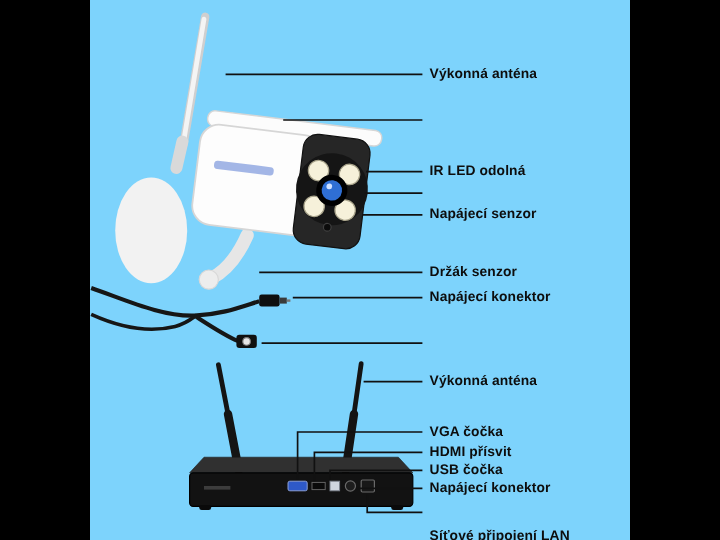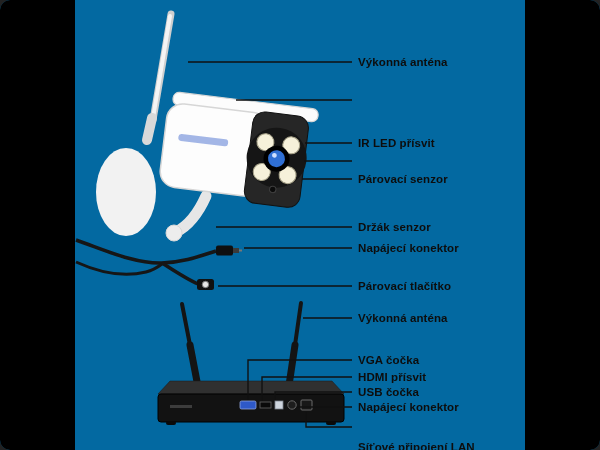--- a/index.html
+++ b/index.html
@@ -1,18 +1,18 @@
 <!DOCTYPE html>
 <html><head>
 <meta charset="utf-8">
 <style>
   html,body{margin:0;padding:0;background:#222;}
   .stage{
-    position:relative;width:600px;height:450px;background:#0369a1;
-    overflow:hidden;font-family:"Liberation Sans",sans-serif;border-radius:10px;
+    position:relative;width:600px;height:450px;background:#7dd3fc;
+    overflow:hidden;font-family:"Liberation Sans",sans-serif;
   }
   .letterbox{position:absolute;top:0;width:75px;height:450px;background:#000;}
   .letterbox.left{left:0;}
   .letterbox.right{right:0;}
   svg.art{position:absolute;left:0;top:0;}
   .lbl{
     position:absolute;left:358px;height:14px;line-height:14px;
     font-size:11.5px;font-weight:bold;color:#0d0d0d;white-space:nowrap;
     letter-spacing:0.1px;
   }
@@ -111,25 +111,24 @@
       <line x1="303" y1="318" x2="352" y2="318"></line>
       <polyline points="248,400 248,360 352,360" fill="none"></polyline>
       <polyline points="262,401 262,377 352,377" fill="none"></polyline>
       <polyline points="275,400 275,392 352,392" fill="none"></polyline>
       <line x1="297" y1="407" x2="352" y2="407"></line>
       <polyline points="306,412 306,427 352,427" fill="none"></polyline>
     </g>
   </svg>
 
   <div class="lbl" style="top:55px">Výkonná anténa</div>
-  <div class="lbl" style="top:136px">IR LED přísvit</div>
-  <div class="lbl" style="top:172px">Párovací senzor</div>
+  <div class="lbl" style="top:136px">IR LED odolná</div>
+  <div class="lbl" style="top:172px">Napájecí senzor</div>
   <div class="lbl" style="top:220px">Držák senzor</div>
   <div class="lbl" style="top:241px">Napájecí konektor</div>
-  <div class="lbl" style="top:279px">Párovací tlačítko</div>
   <div class="lbl" style="top:311px">Výkonná anténa</div>
   <div class="lbl" style="top:353px">VGA čočka</div>
   <div class="lbl" style="top:370px">HDMI přísvit</div>
   <div class="lbl" style="top:385px">USB čočka</div>
   <div class="lbl" style="top:400px">Napájecí konektor</div>
   <div class="lbl" style="top:440px">Síťové připojení LAN</div>
 
   <div class="letterbox left"></div>
   <div class="letterbox right"></div>
 </div>

